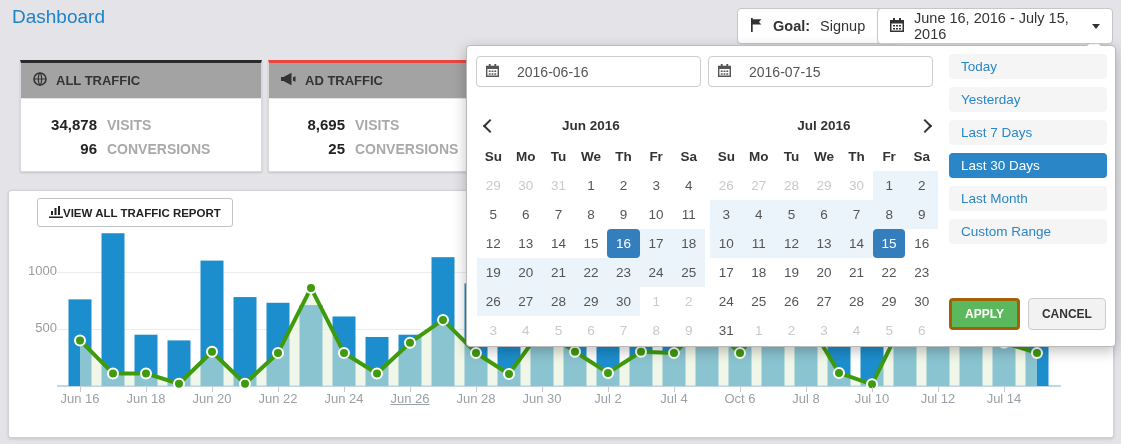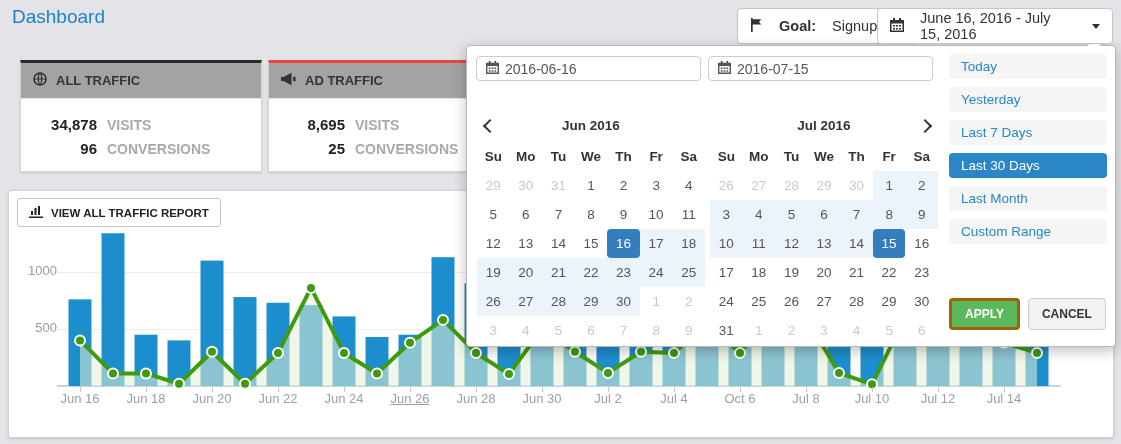--- a/index.html
+++ b/index.html
@@ -4,21 +4,21 @@
 <style>
   html,body{margin:0;padding:0}
   body{
     width:1121px;height:444px;position:relative;overflow:hidden;
     background:#e4e3e8;font-family:"Liberation Sans",sans-serif;color:#333;
   }
   
   .page-title{position:absolute;left:12px;top:6px;font-size:19px;color:#1e82c8}
   .top-btn{
     position:absolute;top:8px;height:36px;background:#fff;border:1px solid #c6c6c6;
-    border-radius:4px;display:flex;align-items:center;gap:16px;padding:0 12px;
+    border-radius:4px;display:flex;align-items:center;gap:10px;padding:0 12px;
     font-size:14.5px;color:#333;box-sizing:border-box;cursor:pointer;box-shadow:0 1px 1px rgba(0,0,0,.06);
   }
   .goal-btn{left:737px}
   .date-btn{left:877px;width:236px;z-index:21}
   .caret{width:0;height:0;border-left:4px solid transparent;border-right:4px solid transparent;border-top:5px solid #333;margin-left:3px}
   .bold{font-weight:bold}
   .ico{flex:none;display:inline-block}
 
   
   .card{position:absolute;top:60px;width:240px;background:#fff;border:1px solid #d9d9d9;
@@ -27,38 +27,38 @@
   .card-head{display:flex;align-items:center;gap:9px;padding:9px 12px;background:#a3a3a3;
     border-bottom:1px solid #e3e3e3;font-weight:bold;font-size:13px;color:#333}
   .card-body{padding:10px 12px 14px;background:#fff}
   .stat{display:flex;gap:10px;font-size:15px;margin-top:7px;align-items:baseline}
   .stat .v{width:64px;text-align:right;font-weight:bold;color:#222}
   .stat .l{color:#a9a9a9;font-weight:bold;font-size:14px}
 
   
   .chart-card{position:absolute;left:8px;top:190px;width:1104px;height:246px;background:#fff;
     border:1px solid #d2d2d2;border-radius:3px;box-shadow:0 1px 3px rgba(0,0,0,.15)}
-  .report-btn{position:absolute;left:8px;top:7px;display:flex;align-items:center;gap:8px;background:#fff;
+  .report-btn{position:absolute;left:28px;top:7px;display:flex;align-items:center;background:#fff;
     border:1px solid #c3c3c3;border-radius:3px;padding:6px 11px;font-size:11.5px;font-weight:bold;color:#222;cursor:pointer}
   .grid-h{position:absolute;left:48px;width:1004px;height:1px;background:#ececec}
   .baseline{position:absolute;left:48px;width:1004px;top:194px;height:2px;background:#c2d5e4}
   .ylab{position:absolute;left:10px;width:38px;text-align:right;font-size:13px;color:#9b9b9b}
   .xlab{position:absolute;top:200px;width:64px;text-align:center;font-size:13px;color:#9aa0a6}
   .tick{position:absolute;top:196px;width:1px;height:5px;background:#c9c9c9}
   svg.chart{position:absolute;left:0;top:0}
 
   
   .panel{position:absolute;left:466px;top:45px;width:648px;height:300px;background:#fff;
     border:1px solid #b9b9b9;border-radius:4px;box-shadow:0 4px 14px rgba(0,0,0,.25);z-index:20}
   .panel:before{content:"";position:absolute;top:-8px;right:13px;width:0;height:0;
     border-left:8px solid transparent;border-right:8px solid transparent;border-bottom:8px solid #b9b9b9}
   .panel:after{content:"";position:absolute;top:-7px;right:14px;width:0;height:0;
     border-left:7px solid transparent;border-right:7px solid transparent;border-bottom:7px solid #fff}
-  .dp-input{position:absolute;top:10px;height:25px;width:225px;border:1px solid #ccc;border-radius:4px;
-    display:flex;align-items:center;gap:4px;padding:0 9px;background:#fff;box-sizing:border-box}
+  .dp-input{position:absolute;top:10px;height:31px;width:225px;border:1px solid #ccc;border-radius:4px;
+    display:flex;align-items:center;gap:16px;padding:0 9px;background:#fff;box-sizing:border-box}
   .dp-input input{border:none;outline:none;font-size:14px;color:#555;width:100%;font-family:inherit;background:transparent}
   .dp-start{left:9px}.dp-end{left:241px}
   .cal{position:absolute;top:68px;width:228px}
   .cal-1{left:10px}.cal-2{left:243px}
   .cal-head{position:relative;height:24px;text-align:center;font-weight:bold;font-size:13.5px;color:#333;line-height:24px}
   .chev{position:absolute;top:7px;width:8px;height:8px;border-left:2px solid #333;border-bottom:2px solid #333;cursor:pointer}
   .chev.l{left:8px;transform:rotate(45deg)}
   .chev.r{right:8px;transform:rotate(-135deg)}
   .cal-grid{display:grid;grid-template-columns:repeat(7,1fr);margin-top:4px}
   .cell{height:29px;line-height:29px;text-align:center;font-size:13.5px;color:#555;border-radius:4px;cursor:pointer}

